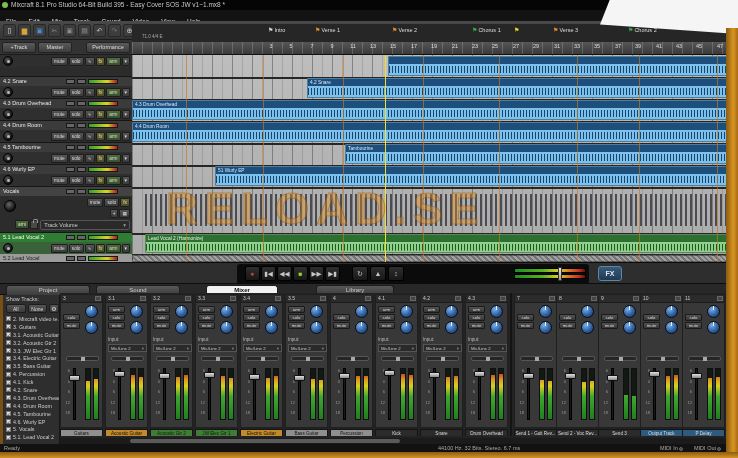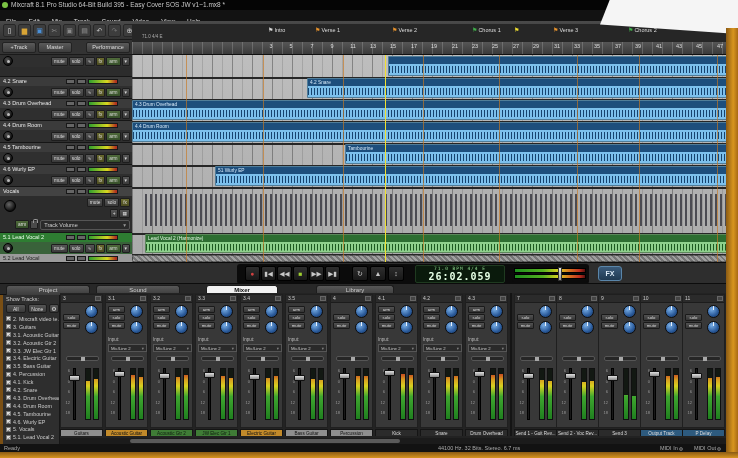--- a/index.html
+++ b/index.html
@@ -512,42 +512,39 @@
       <div id="varm">
         <span class="tb armed">arm</span>
         <span class="lockico"></span>
         <span id="vdrop">
           <span>Track Volume</span><span class="ddv">▾</span>
         </span>
       </div>
     </div>
   </div>
 
+  <div id="watermark">RELOAD.SE</div>
 
   <div id="transport">
     <div id="tpanel"></div>
     <div id="tbtns">
 
     <div class="tpb" style="color: rgb(208, 64, 64);">●</div>
         <div class="tpb" style="color: rgb(200, 200, 200);">▮◀</div>
         <div class="tpb" style="color: rgb(200, 200, 200);">◀◀</div>
         <div class="tpb" style="color: rgb(159, 208, 48);">■</div>
         <div class="tpb" style="color: rgb(200, 200, 200);">▶▶</div>
         <div class="tpb" style="color: rgb(200, 200, 200);">▶▮</div>
       </div>
     <div id="tutils">
 
     <div class="tpu">↻</div>
         <div class="tpu">▲</div>
         <div class="tpu">↕</div>
       </div>
-    <div id="lcd">
-      <div id="lcdtop">71.0 BPM  4/4   E</div>
-      <div id="lcdtime">26:02.059</div>
-    </div>
     <div id="mmeter">
       <div class="mmbar"></div>
       <div class="mmbar"></div>
       <div id="mmhandle"></div>
     </div>
     <div id="fxbtn">FX</div>
   </div>
 
   <div id="tabs">
     <div class="tab" id="tab0">Project</div>

